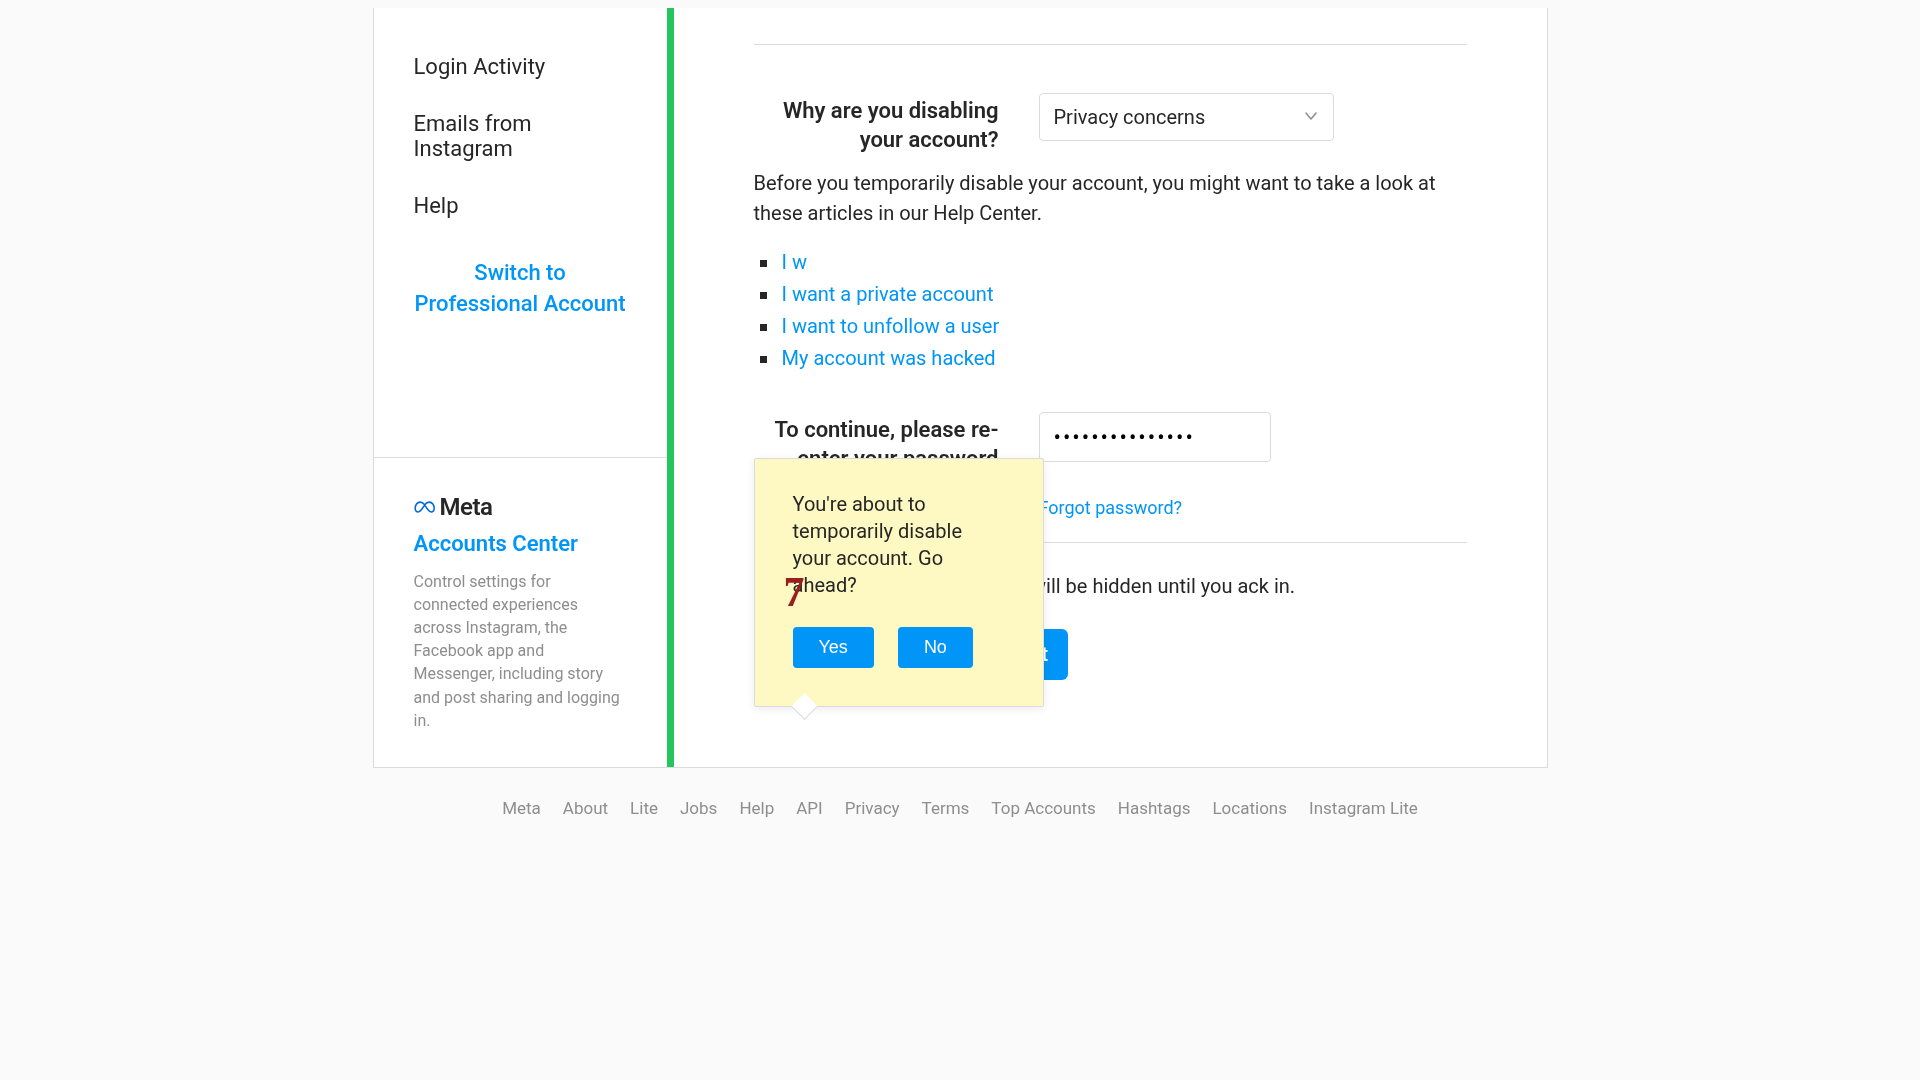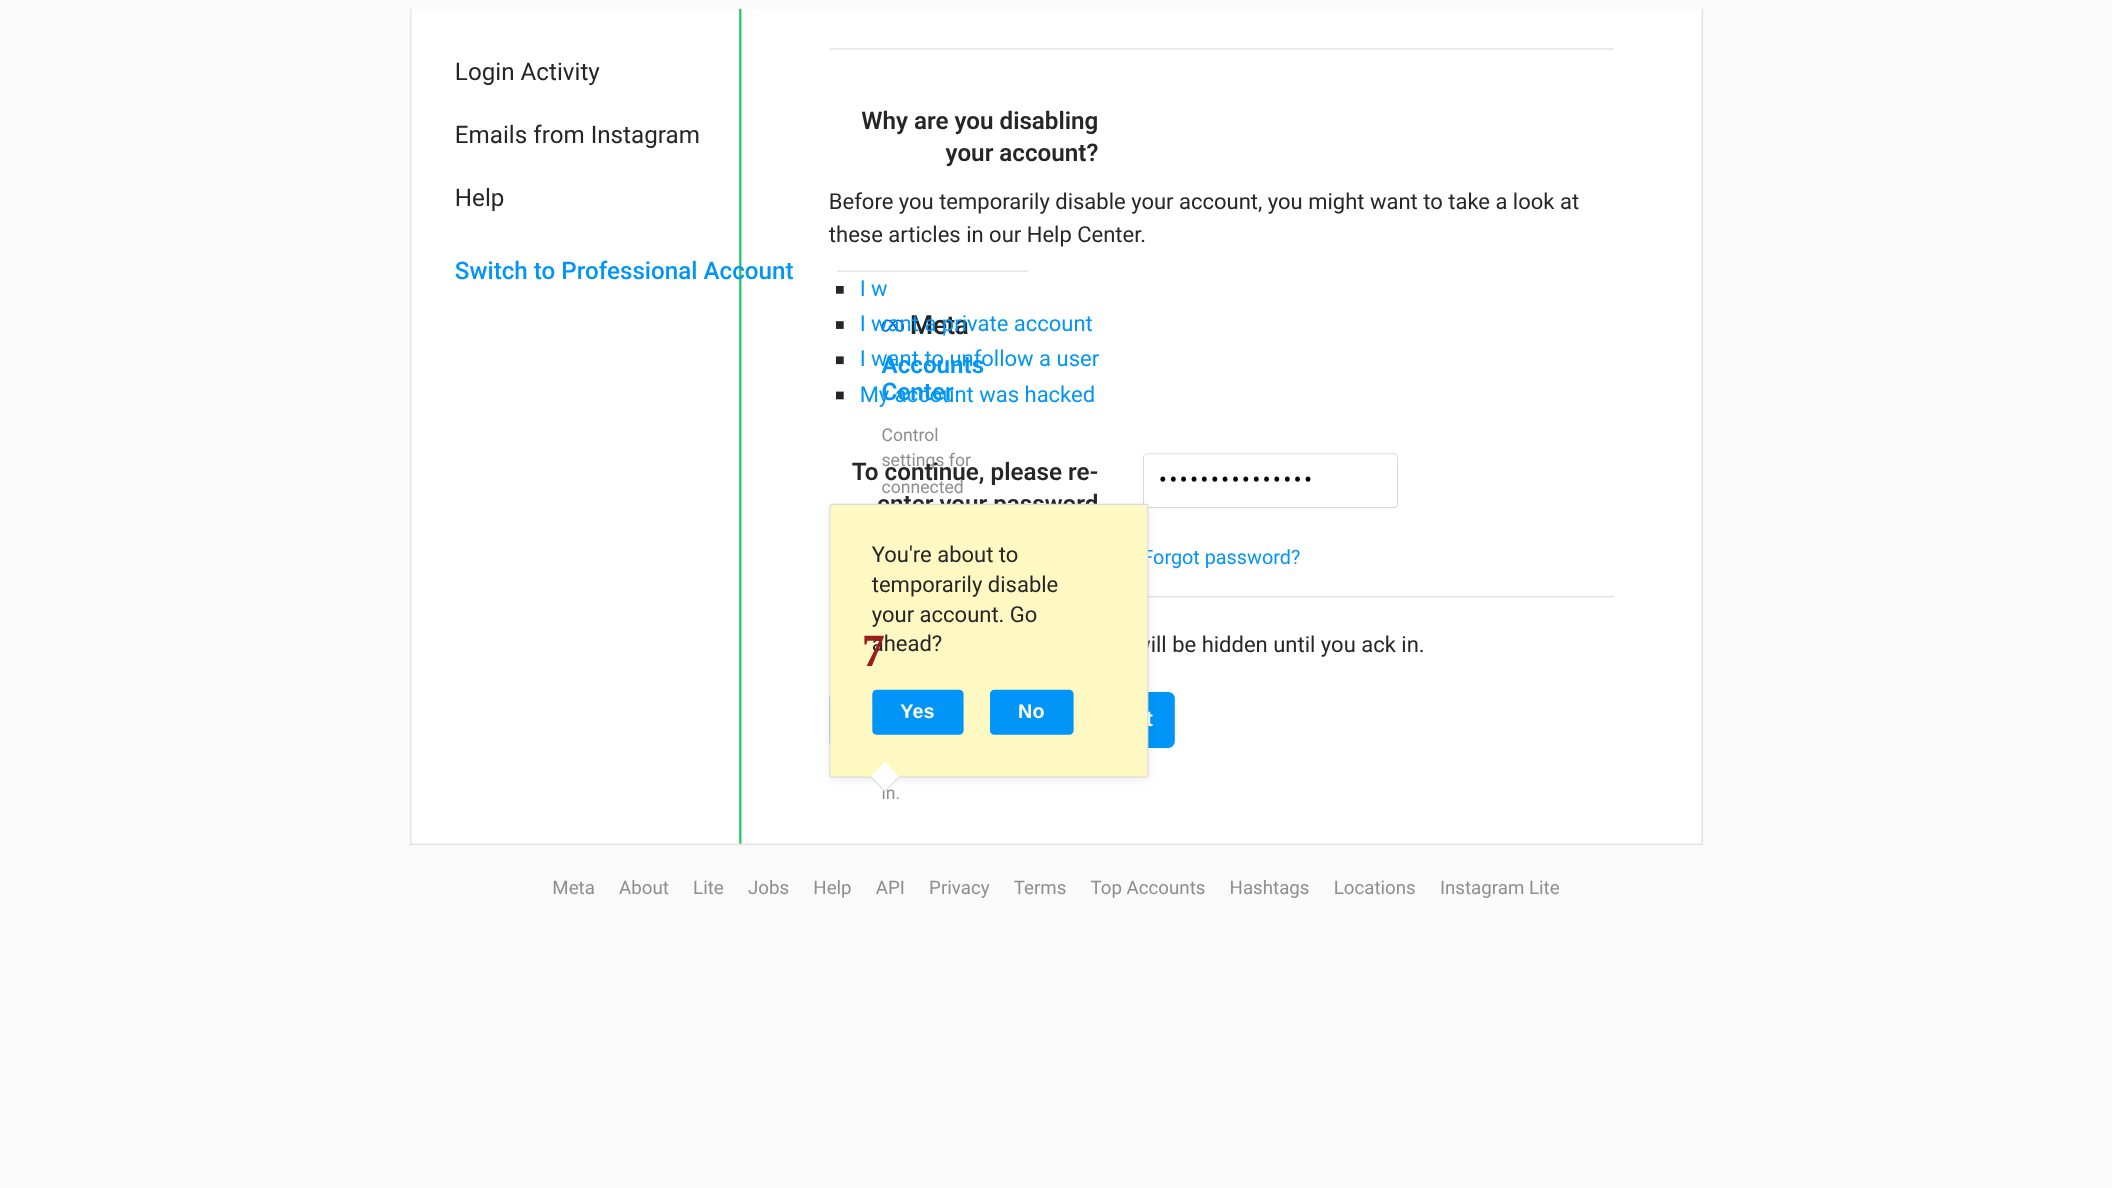--- a/index.html
+++ b/index.html
@@ -16,23 +16,24 @@
     margin: 0 auto;
     background: #fff;
     border: 1px solid #dbdbdb;
     border-top: none;
     display: flex;
     height: 760px;
     margin-top: 8px;
   }
   .sidebar {
     width: 300px;
-    border-right: 2px solid #22c55e;
-    display: flex;
-    flex-direction: row;
+    border-right: 7px solid #22c55e;
+    display: flex;
+    flex-direction: column;
+    gap: 20px;
   }
   .sidebar-top {
     flex: 0 0 auto;
     padding-top: 30px;
   }
   .sidebar-item {
     padding: 16px 40px;
     font-size: 22px;
     color: #262626;
     cursor: pointer;
@@ -212,21 +213,21 @@
     display: flex;
     gap: 24px;
   }
   .popover-btn {
     background: #0095f6;
     color: #fff;
     border: none;
     border-radius: 4px;
     padding: 10px 26px;
     font-size: 18px;
-    font-weight: 700;
+    font-weight: 400;
     cursor: pointer;
   }
   .annotation-7 {
     position: absolute;
     left: 110px;
     top: 560px;
     font-family: Georgia, 'Times New Roman', serif;
     font-size: 42px;
     font-weight: bold;
     color: #9a1e1e;
@@ -271,20 +272,30 @@
       <div class="accounts-center">Accounts Center</div>
       <div class="accounts-desc">Control settings for connected experiences across Instagram, the Facebook app and Messenger, including story and post sharing and logging in.</div>
     </div>
   </aside>
 
   <main class="main">
     <div class="section-divider"></div>
 
     <div class="form-row">
       <div class="form-label">Why are you disabling your account?</div>
+      <div class="select-wrap">
+        <div class="select">
+          <span>Privacy concerns</span>
+          <span class="chevron">
+            <svg width="16" height="16" viewBox="0 0 16 16">
+                <path d="M3 5l5 6 5-6" stroke="#8e8e8e" stroke-width="1.5" fill="none" stroke-linecap="round" stroke-linejoin="round"></path>
+              </svg>
+          </span>
+        </div>
+      </div>
     </div>
 
     <p class="help-text">Before you temporarily disable your account, you might want to take a look at these articles in our Help Center.</p>
 
     <ul class="help-list">
       <li><a href="#">I w</a></li>
       <li><a href="#">I want a private account</a></li>
       <li><a href="#">I want to unfollow a user</a></li>
       <li><a href="#">My account was hacked</a></li>
     </ul>

